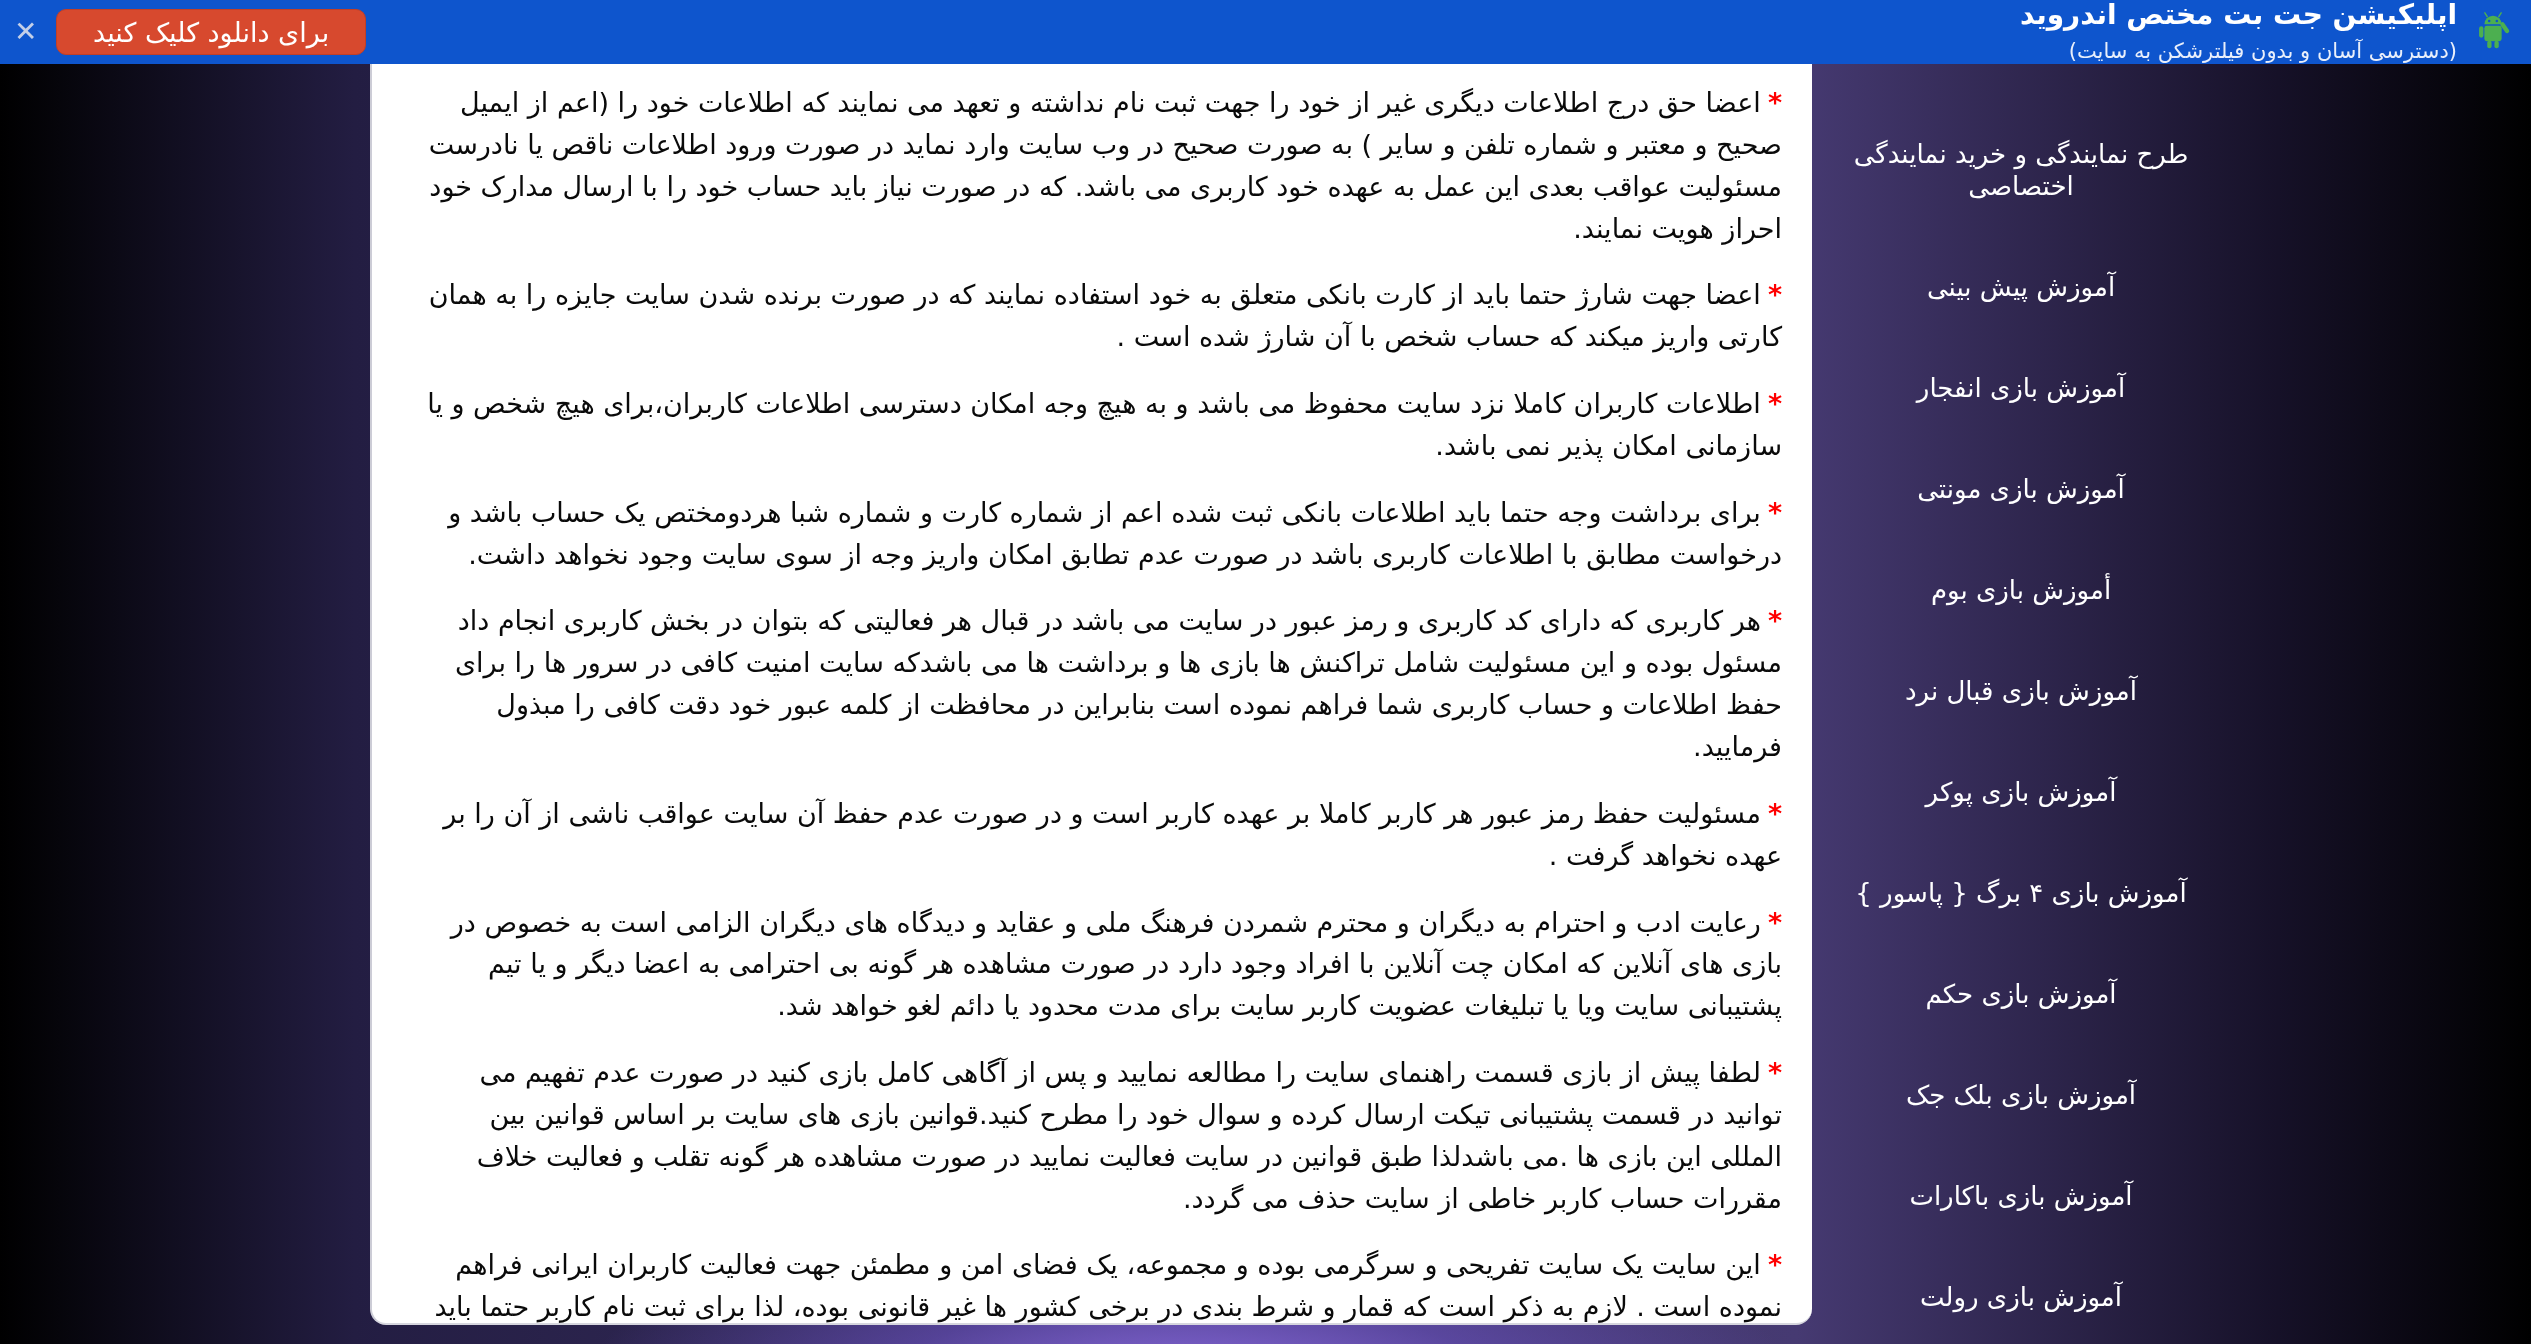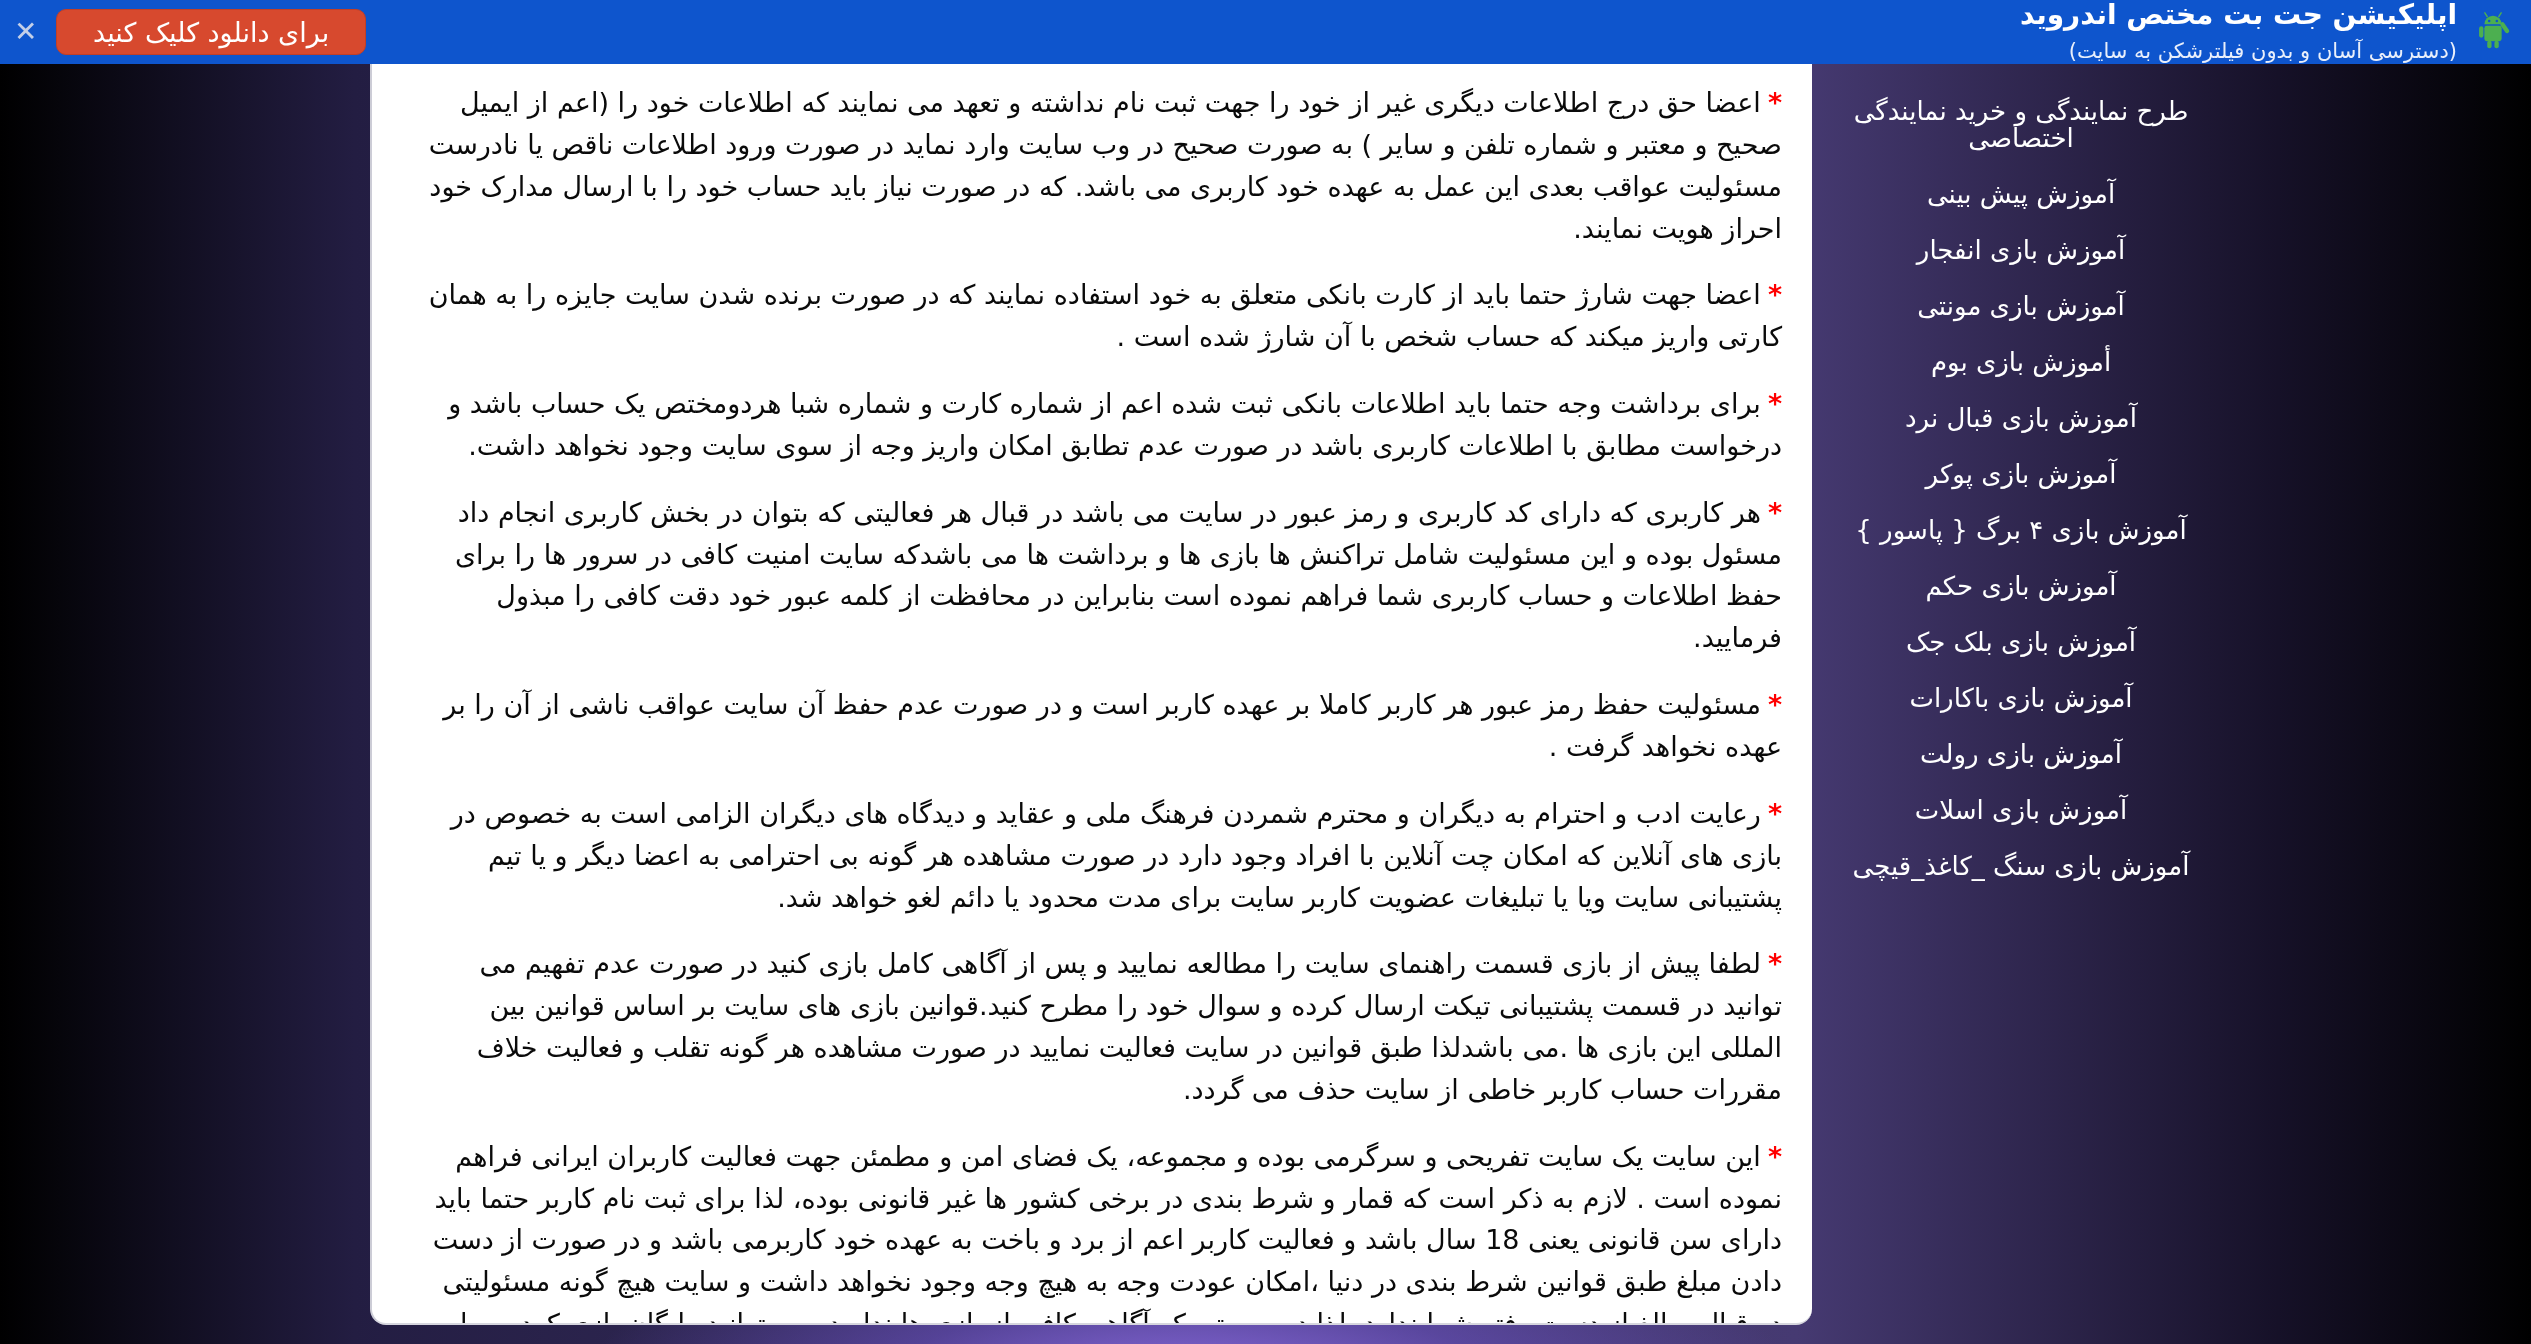--- a/index.html
+++ b/index.html
@@ -32,21 +32,21 @@
     border-radius:0 0 16px 16px;box-sizing:border-box;padding:6px 30px 26px 44px;
     border-left:2px solid #ccccd6;border-bottom:2px solid #d6d6de;overflow:hidden;direction:rtl;}
   .rule{font-size:27px;line-height:1.55;color:#0a0a0a;margin:25px 0;text-align:right;}
   .rule:first-child{margin-top:12px;}
   .star{color:#ff0000;font-weight:bold;margin-left:7px;}
 
   
   .sidebar{position:absolute;top:34px;right:318px;width:384px;display:flex;
     flex-direction:column;align-items:center;text-align:center;direction:rtl;}
   .sidebar a{display:block;color:#ffffff;text-decoration:none;font-size:26px;
-    line-height:27px;margin-bottom:29px;cursor:pointer;}
+    line-height:32px;margin-bottom:29px;cursor:pointer;margin-top:40px;}
 </style>
 </head>
 <body>
 
 <div class="page">
 
   <header class="banner">
     <button class="close-btn">✕</button>
     <button class="download-btn">برای دانلود کلیک کنید</button>
     <div class="banner-right">
@@ -76,20 +76,21 @@
         <div class="banner-subtitle">(دسترسی آسان و بدون فیلترشکن به سایت)</div>
       </div>
     </div>
   </header>
 
   <div class="main">
 
     <section class="card">
       <p class="rule"><span class="star">*</span><span class="rule-text">اعضا حق درج اطلاعات دیگری غیر از خود را جهت ثبت نام نداشته و تعهد می نمایند که اطلاعات خود را (اعم از ایمیل صحیح و معتبر و شماره تلفن و سایر ) به صورت صحیح در وب سایت وارد نماید در صورت ورود اطلاعات ناقص یا نادرست مسئولیت عواقب بعدی این عمل به عهده خود کاربری می باشد. که در صورت نیاز باید حساب خود را با ارسال مدارک خود احراز هویت نمایند.</span></p>
       <p class="rule"><span class="star">*</span><span class="rule-text">اعضا جهت شارژ حتما باید از کارت بانکی متعلق به خود استفاده نمایند که در صورت برنده شدن سایت جایزه را به همان کارتی واریز میکند که حساب شخص با آن شارژ شده است .</span></p>
+      <p class="rule"><span class="star">*</span><span class="rule-text">اطلاعات کاربران کاملا نزد سایت محفوظ می باشد و به هیچ وجه امکان دسترسی اطلاعات کاربران،برای هیچ شخص و یا سازمانی امکان پذیر نمی باشد.</span></p>
       <p class="rule"><span class="star">*</span><span class="rule-text">برای برداشت وجه حتما باید اطلاعات بانکی ثبت شده اعم از شماره کارت و شماره شبا هردومختص یک حساب باشد و درخواست مطابق با اطلاعات کاربری باشد در صورت عدم تطابق امکان واریز وجه از سوی سایت وجود نخواهد داشت.</span></p>
       <p class="rule"><span class="star">*</span><span class="rule-text">هر کاربری که دارای کد کاربری و رمز عبور در سایت می باشد در قبال هر فعالیتی که بتوان در بخش کاربری انجام داد مسئول بوده و این مسئولیت شامل تراکنش ها بازی ها و برداشت ها می باشدکه سایت امنیت کافی در سرور ها را برای حفظ اطلاعات و حساب کاربری شما فراهم نموده است بنابراین در محافظت از کلمه عبور خود دقت کافی را مبذول فرمایید.</span></p>
       <p class="rule"><span class="star">*</span><span class="rule-text">مسئولیت حفظ رمز عبور هر کاربر کاملا بر عهده کاربر است و در صورت عدم حفظ آن سایت عواقب ناشی از آن را بر عهده نخواهد گرفت .</span></p>
       <p class="rule"><span class="star">*</span><span class="rule-text">رعایت ادب و احترام به دیگران و محترم شمردن فرهنگ ملی و عقاید و دیدگاه های دیگران الزامی است به خصوص در بازی های آنلاین که امکان چت آنلاین با افراد وجود دارد در صورت مشاهده هر گونه بی احترامی به اعضا دیگر و یا تیم پشتیبانی سایت ویا یا تبلیغات عضویت کاربر سایت برای مدت محدود یا دائم لغو خواهد شد.</span></p>
       <p class="rule"><span class="star">*</span><span class="rule-text">لطفا پیش از بازی قسمت راهنمای سایت را مطالعه نمایید و پس از آگاهی کامل بازی کنید در صورت عدم تفهیم می توانید در قسمت پشتیبانی تیکت ارسال کرده و سوال خود را مطرح کنید.قوانین بازی های سایت بر اساس قوانین بین المللی این بازی ها .می باشدلذا طبق قوانین در سایت فعالیت نمایید در صورت مشاهده هر گونه تقلب و فعالیت خلاف مقررات حساب کاربر خاطی از سایت حذف می گردد.</span></p>
       <p class="rule"><span class="star">*</span><span class="rule-text">این سایت یک سایت تفریحی و سرگرمی بوده و مجموعه، یک فضای امن و مطمئن جهت فعالیت کاربران ایرانی فراهم نموده است . لازم به ذکر است که قمار و شرط بندی در برخی کشور ها غیر قانونی بوده، لذا برای ثبت نام کاربر حتما باید دارای سن قانونی یعنی 18 سال باشد و فعالیت کاربر اعم از برد و باخت به عهده خود کاربرمی باشد و در صورت از دست دادن مبلغ طبق قوانین شرط بندی در دنیا ،امکان عودت وجه به هیچ وجه وجود نخواهد داشت و سایت هیچ گونه مسئولیتی در قبال مبالغ از دست رفته شما ندارد. لذا در صورتی که آگاهی کافی از بازی ها ندارید، می توانید رایگان بازی کرده و یا حیطه فعالیت و تفریح خود را تغییر دهید.</span></p>
     </section>
 
     <nav class="sidebar">
       <a>طرح نمایندگی و خرید نمایندگی اختصاصی</a>

